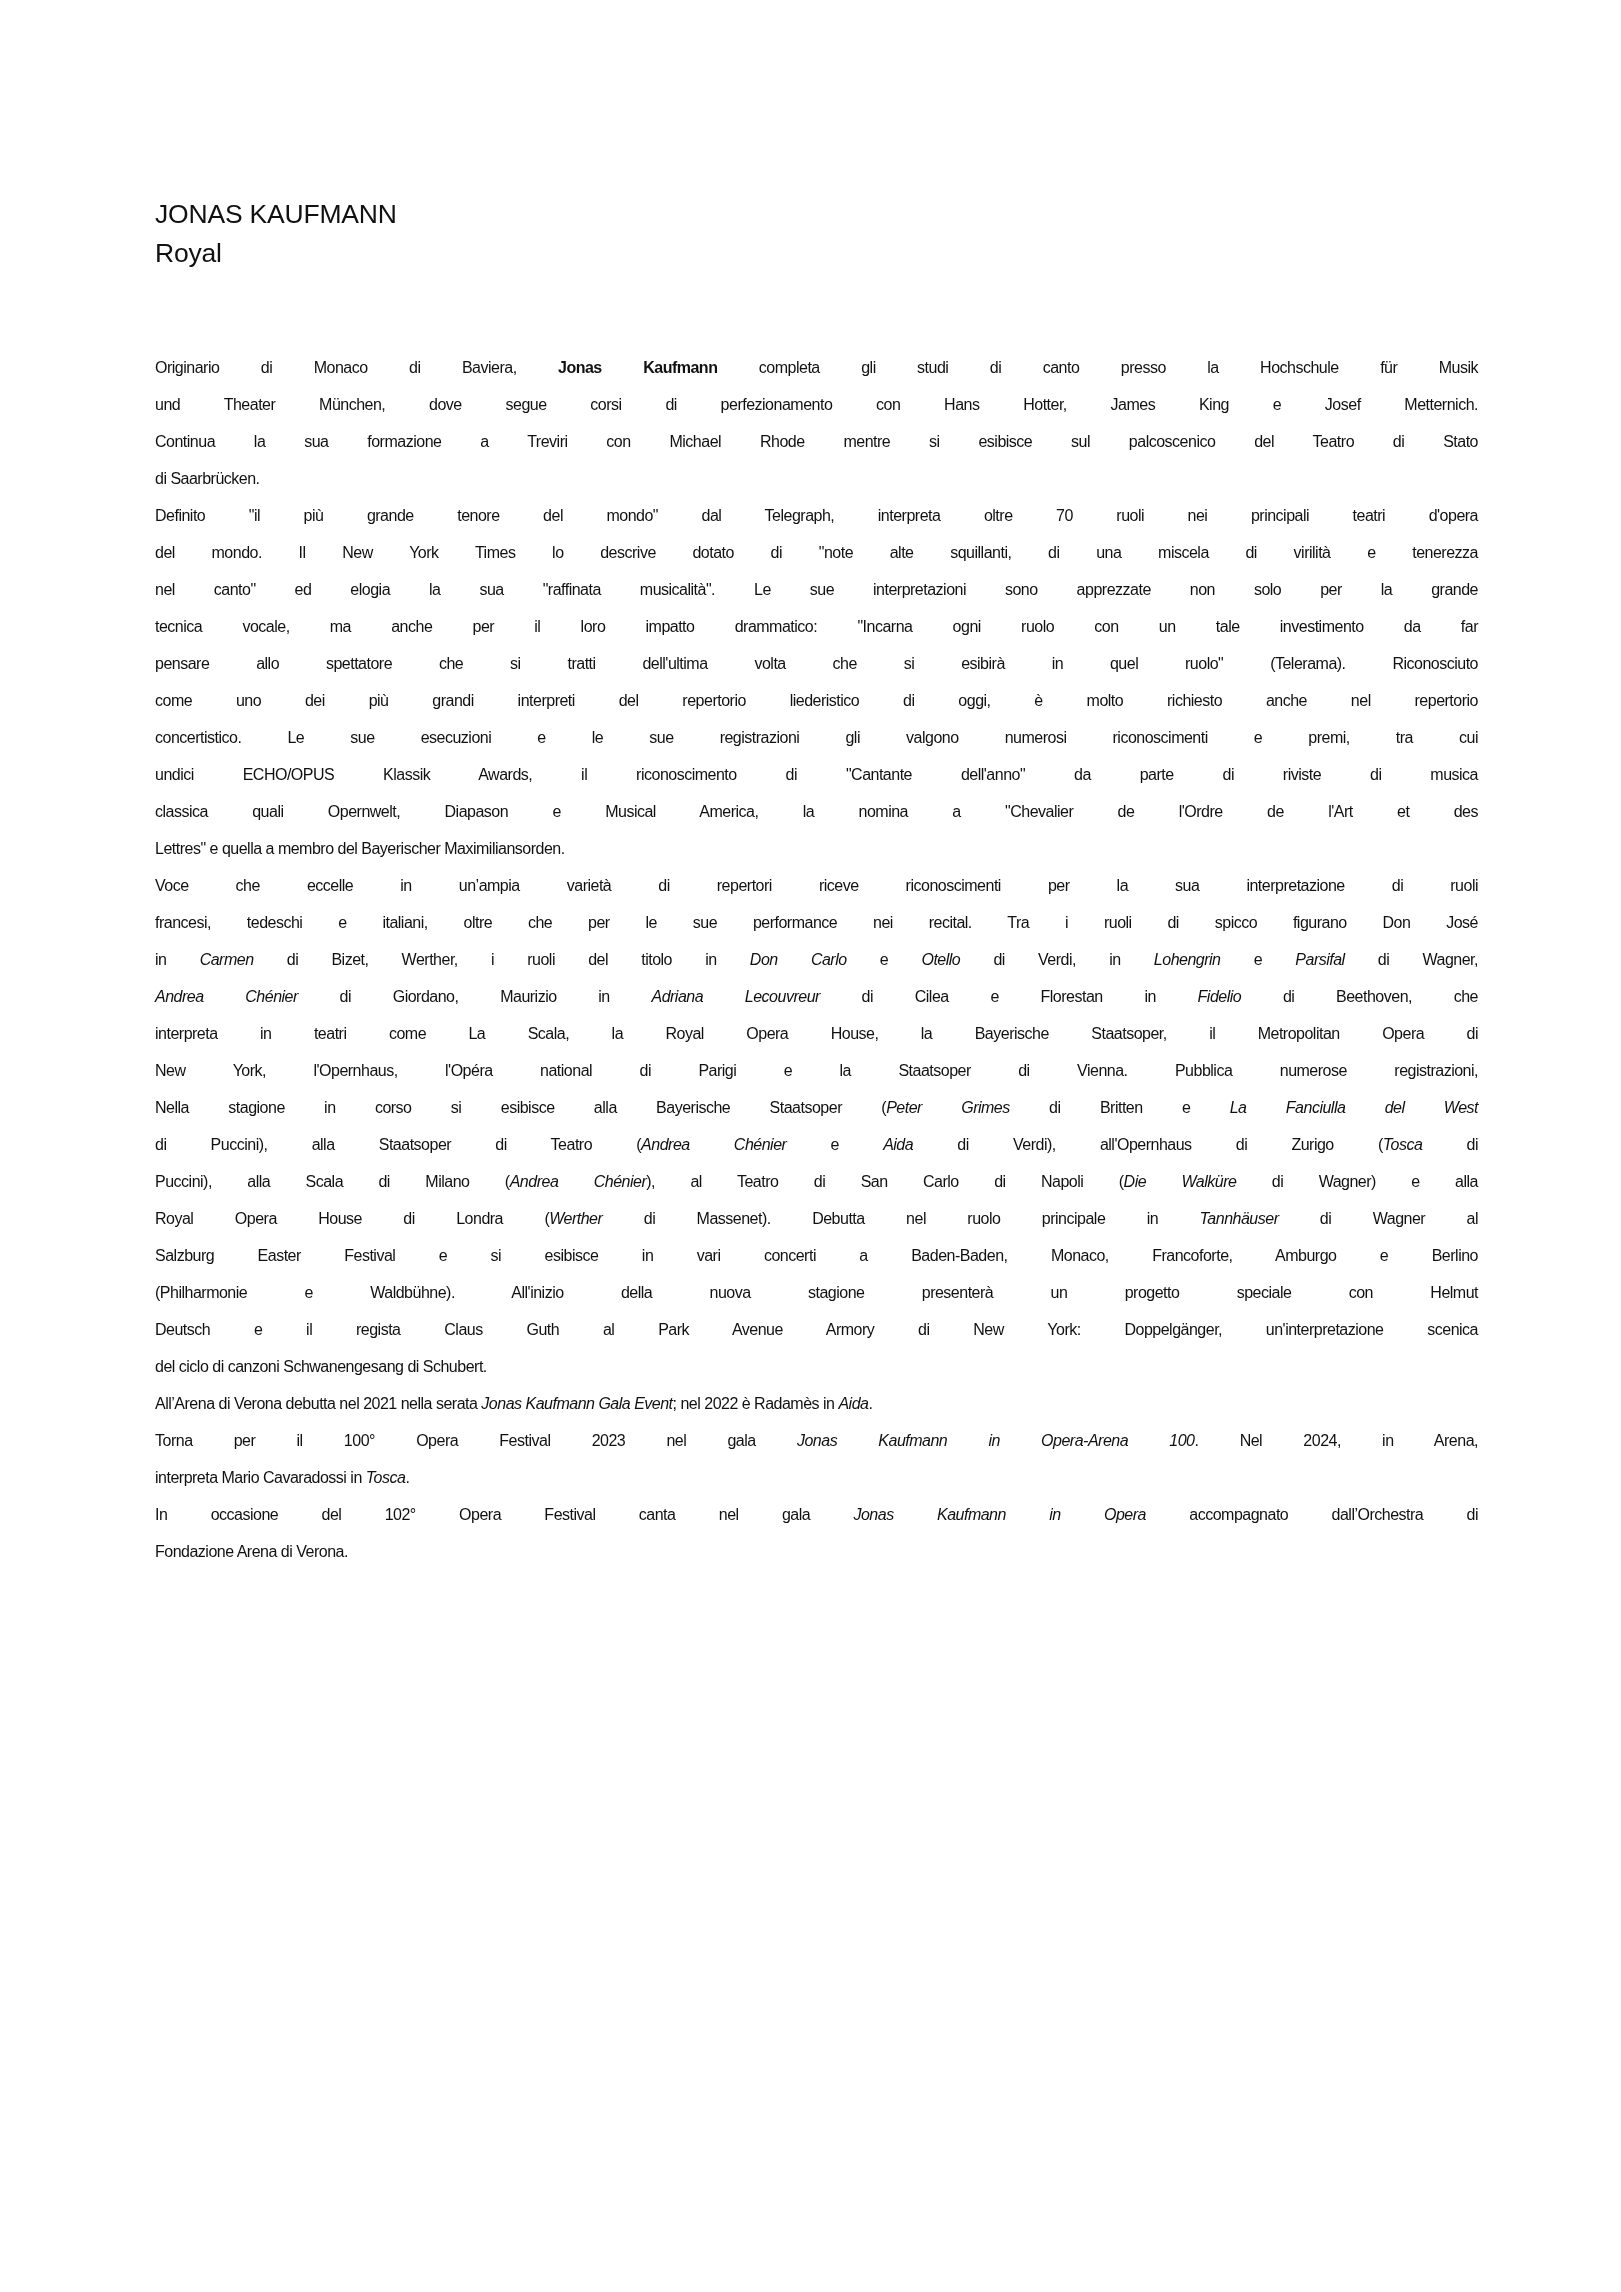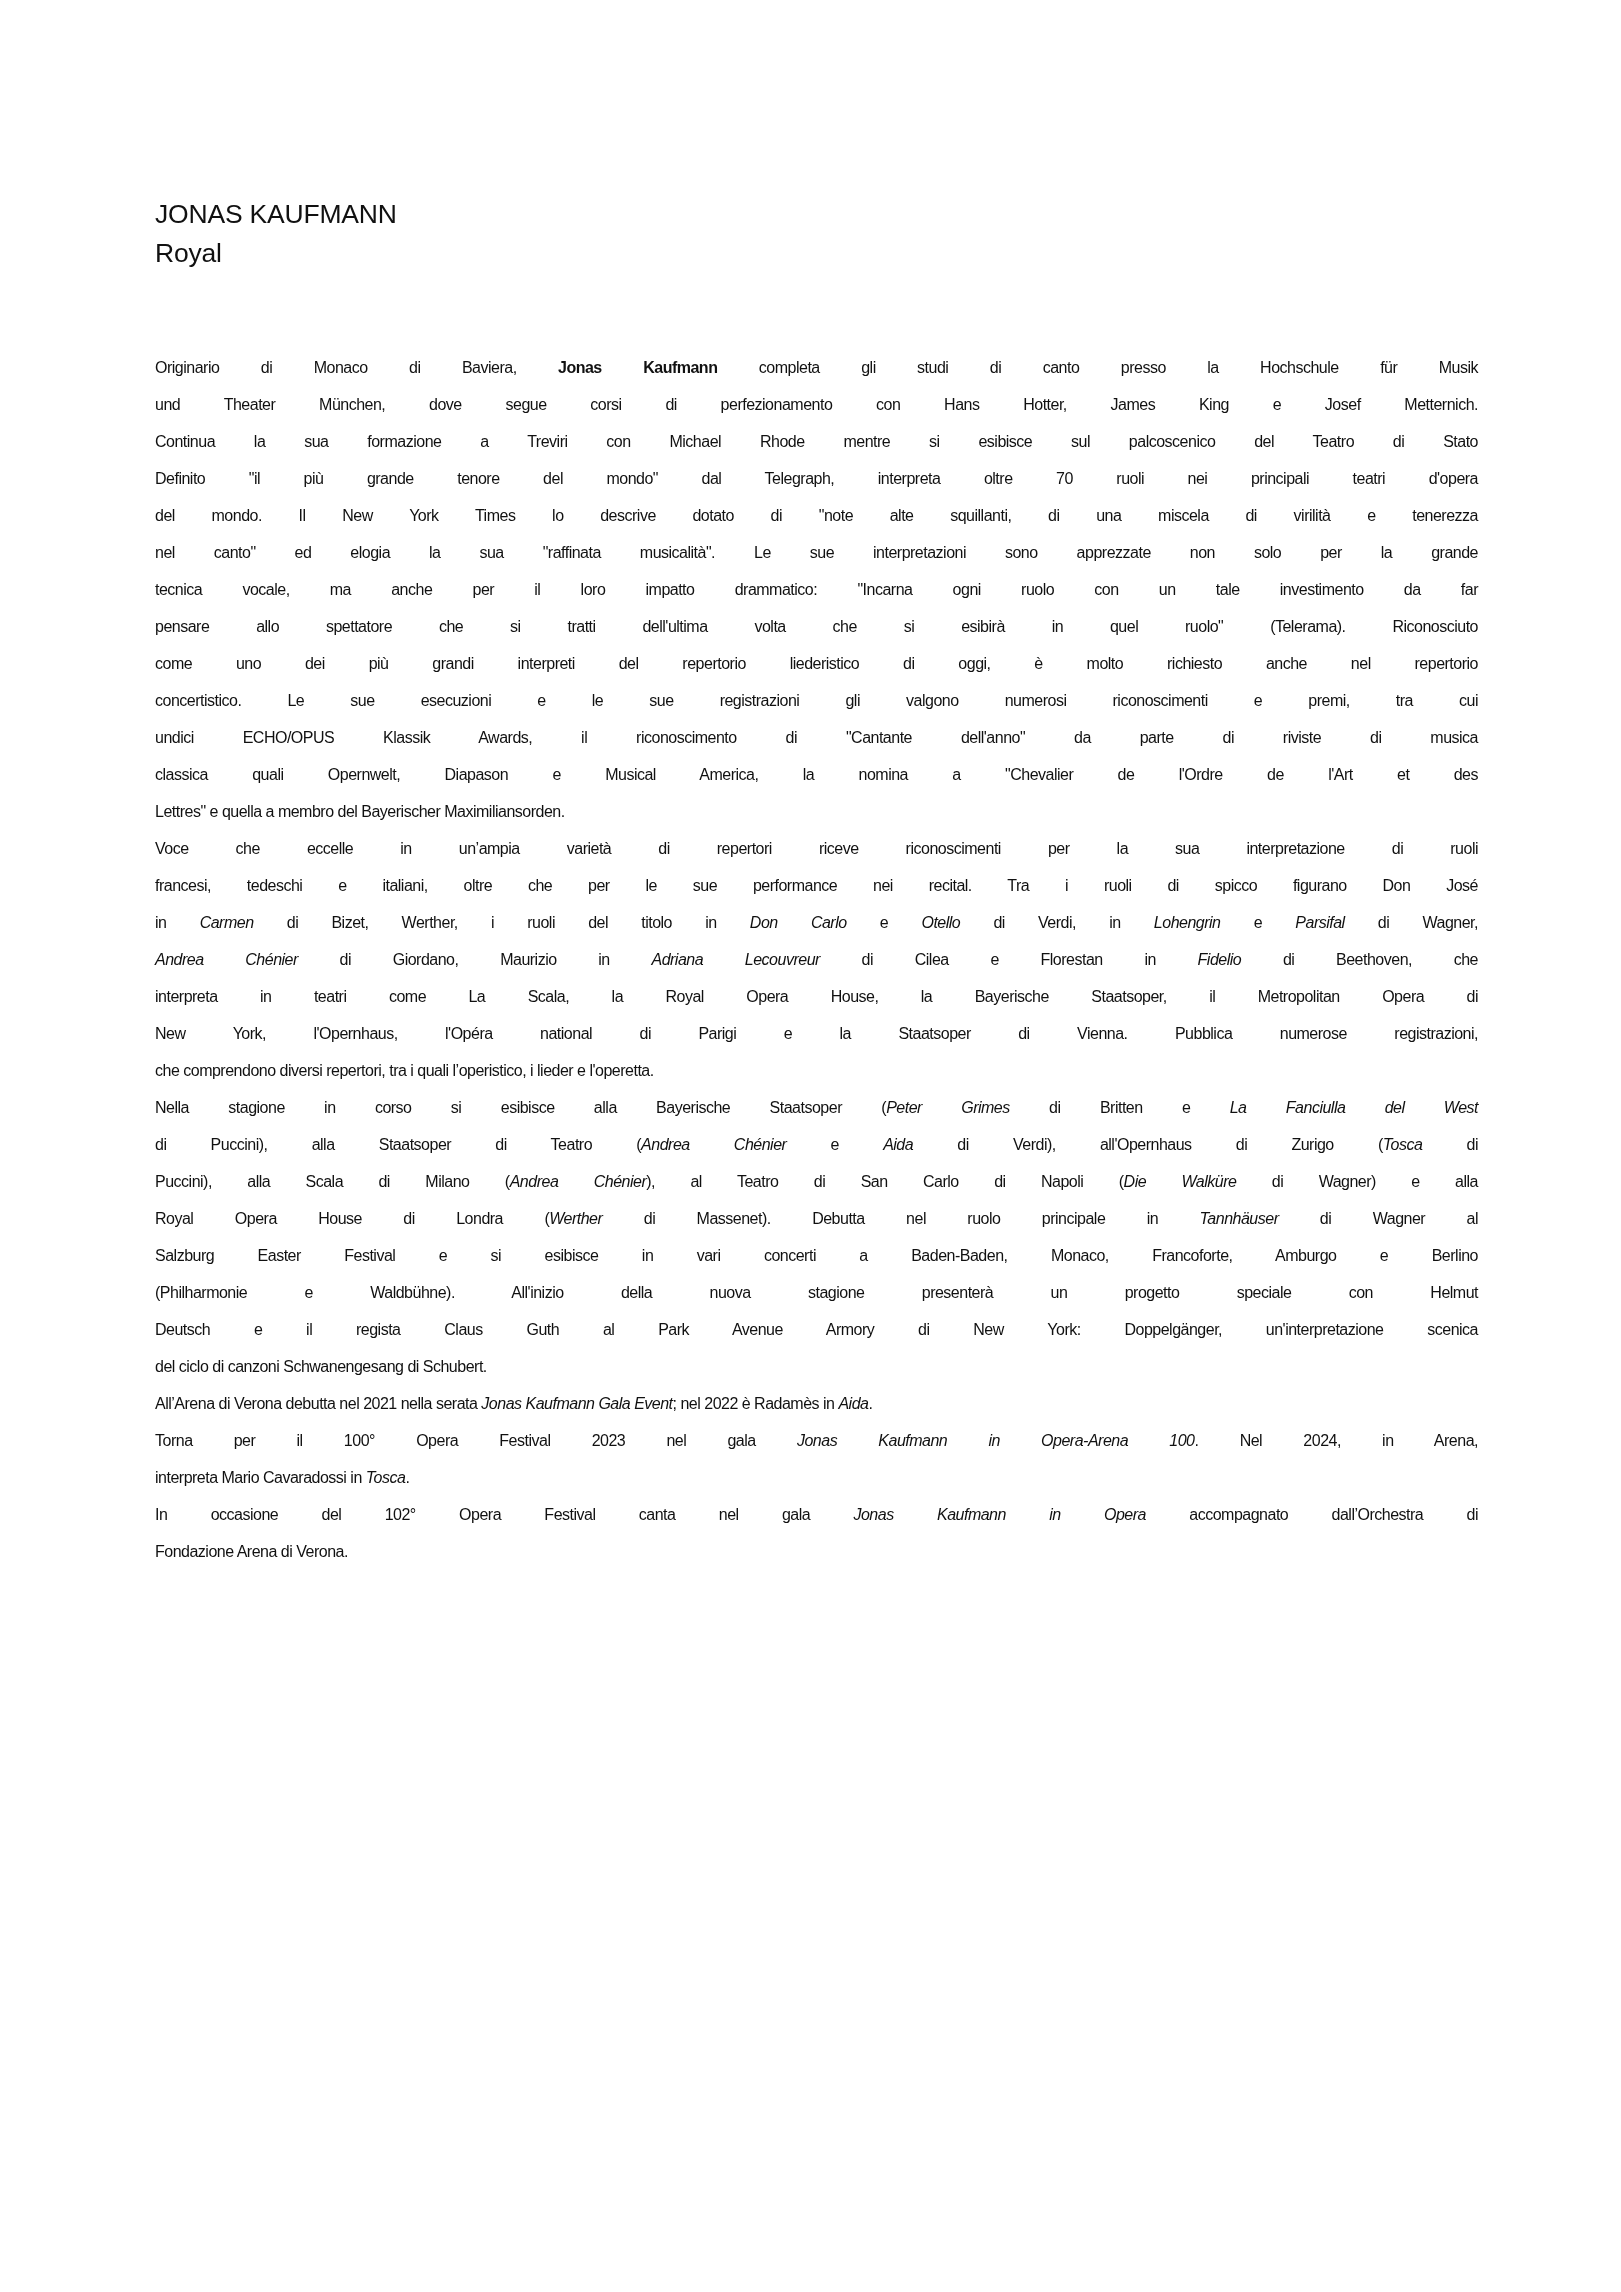--- a/index.html
+++ b/index.html
@@ -34,20 +34,21 @@
     <div>JONAS KAUFMANN</div>
     <div>Royal</div>
   </div>
 
   <div class="body">
 
     <div>
       <span class="line"><span>Originario di Monaco di Baviera, </span><span class="b">Jonas Kaufmann</span><span> completa gli studi di canto presso la Hochschule für Musik</span></span>
       <span class="line">und Theater München, dove segue corsi di perfezionamento con Hans Hotter, James King e Josef Metternich.</span>
       <span class="line">Continua la sua formazione a Treviri con Michael Rhode mentre si esibisce sul palcoscenico del Teatro di Stato</span>
+      <span class="line last">di Saarbrücken.</span>
     </div>
 
     <div>
       <span class="line">Definito "il più grande tenore del mondo" dal Telegraph, interpreta oltre 70 ruoli nei principali teatri d'opera</span>
       <span class="line">del mondo. Il New York Times lo descrive dotato di "note alte squillanti, di una miscela di virilità e tenerezza</span>
       <span class="line">nel canto" ed elogia la sua "raffinata musicalità". Le sue interpretazioni sono apprezzate non solo per la grande</span>
       <span class="line">tecnica vocale, ma anche per il loro impatto drammatico: "Incarna ogni ruolo con un tale investimento da far</span>
       <span class="line">pensare allo spettatore che si tratti dell'ultima volta che si esibirà in quel ruolo" (Telerama). Riconosciuto</span>
       <span class="line">come uno dei più grandi interpreti del repertorio liederistico di oggi, è molto richiesto anche nel repertorio</span>
       <span class="line">concertistico. Le sue esecuzioni e le sue registrazioni gli valgono numerosi riconoscimenti e premi, tra cui</span>
@@ -56,21 +57,20 @@
       <span class="line last">Lettres" e quella a membro del Bayerischer Maximiliansorden.</span>
     </div>
 
     <div>
       <span class="line">Voce che eccelle in un’ampia varietà di repertori riceve riconoscimenti per la sua interpretazione di ruoli</span>
       <span class="line">francesi, tedeschi e italiani, oltre che per le sue performance nei recital. Tra i ruoli di spicco figurano Don José</span>
       <span class="line"><span>in </span><span class="i">Carmen</span><span> di Bizet, Werther, i ruoli del titolo in </span><span class="i">Don Carlo</span><span> e </span><span class="i">Otello</span><span> di Verdi, in </span><span class="i">Lohengrin</span><span> e </span><span class="i">Parsifal</span><span> di Wagner,</span></span>
       <span class="line"><span class="i">Andrea Chénier</span><span> di Giordano, Maurizio in </span><span class="i">Adriana Lecouvreur</span><span> di Cilea e Florestan in </span><span class="i">Fidelio</span><span> di Beethoven, che</span></span>
       <span class="line">interpreta in teatri come La Scala, la Royal Opera House, la Bayerische Staatsoper, il Metropolitan Opera di</span>
       <span class="line">New York, l'Opernhaus, l'Opéra national di Parigi e la Staatsoper di Vienna. Pubblica numerose registrazioni,</span>
-      <span class="line last">che comprendono diversi repertori, tra i quali l’operistico, i lieder e l'operetta.</span>
     </div>
 
     <div>
       <span class="line"><span>Nella stagione in corso si esibisce alla Bayerische Staatsoper (</span><span class="i">Peter Grimes</span><span> di Britten e </span><span class="i">La Fanciulla del West</span></span>
       <span class="line"><span>di Puccini), alla Staatsoper di Teatro (</span><span class="i">Andrea Chénier</span><span> e </span><span class="i">Aida</span><span> di Verdi), all'Opernhaus di Zurigo (</span><span class="i">Tosca</span><span> di</span></span>
       <span class="line"><span>Puccini), alla Scala di Milano (</span><span class="i">Andrea Chénier</span><span>), al Teatro di San Carlo di Napoli (</span><span class="i">Die Walküre</span><span> di Wagner) e alla</span></span>
       <span class="line"><span>Royal Opera House di Londra (</span><span class="i">Werther</span><span> di Massenet). Debutta nel ruolo principale in </span><span class="i">Tannhäuser</span><span> di Wagner al</span></span>
       <span class="line">Salzburg Easter Festival e si esibisce in vari concerti a Baden-Baden, Monaco, Francoforte, Amburgo e Berlino</span>
       <span class="line">(Philharmonie e Waldbühne). All'inizio della nuova stagione presenterà un progetto speciale con Helmut</span>
       <span class="line">Deutsch e il regista Claus Guth al Park Avenue Armory di New York: Doppelgänger, un'interpretazione scenica</span>

